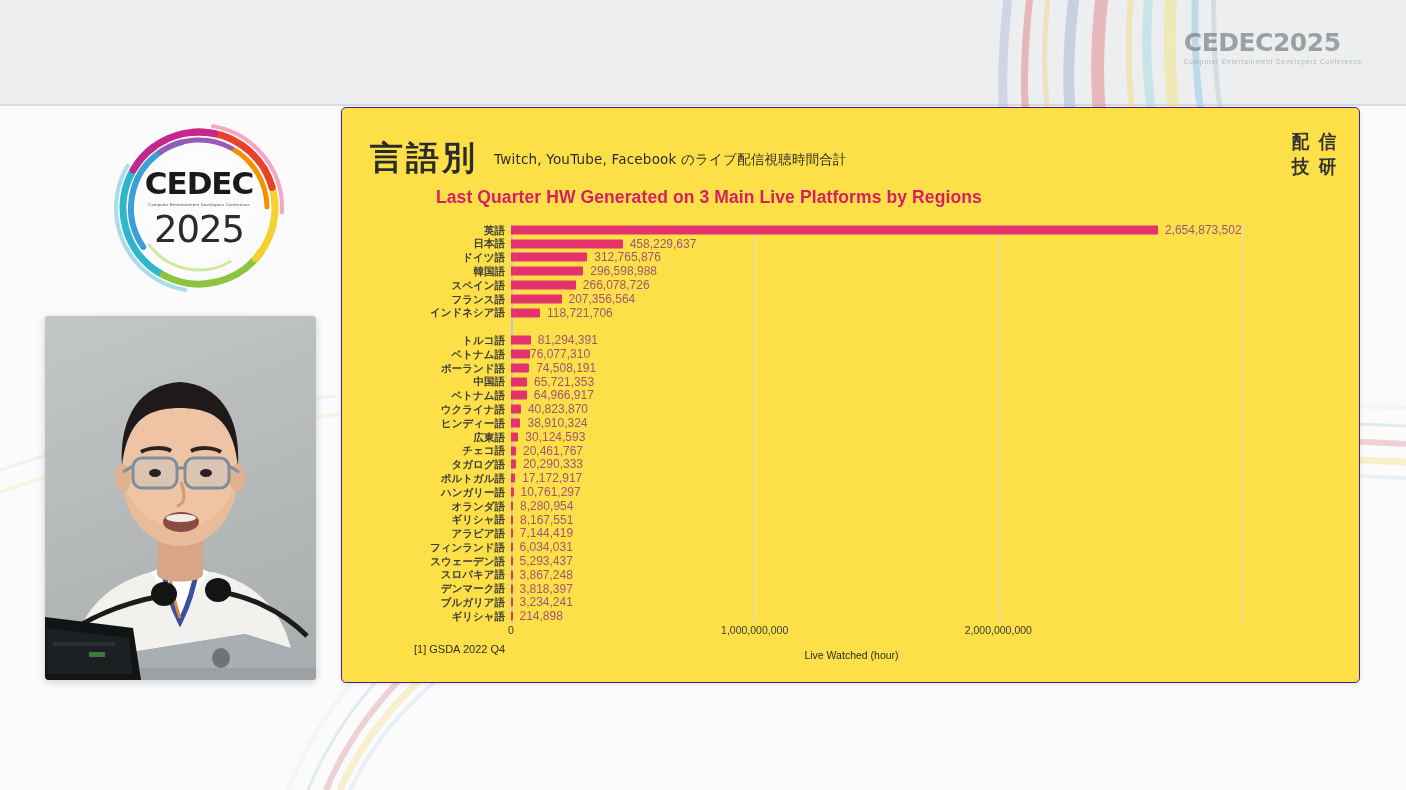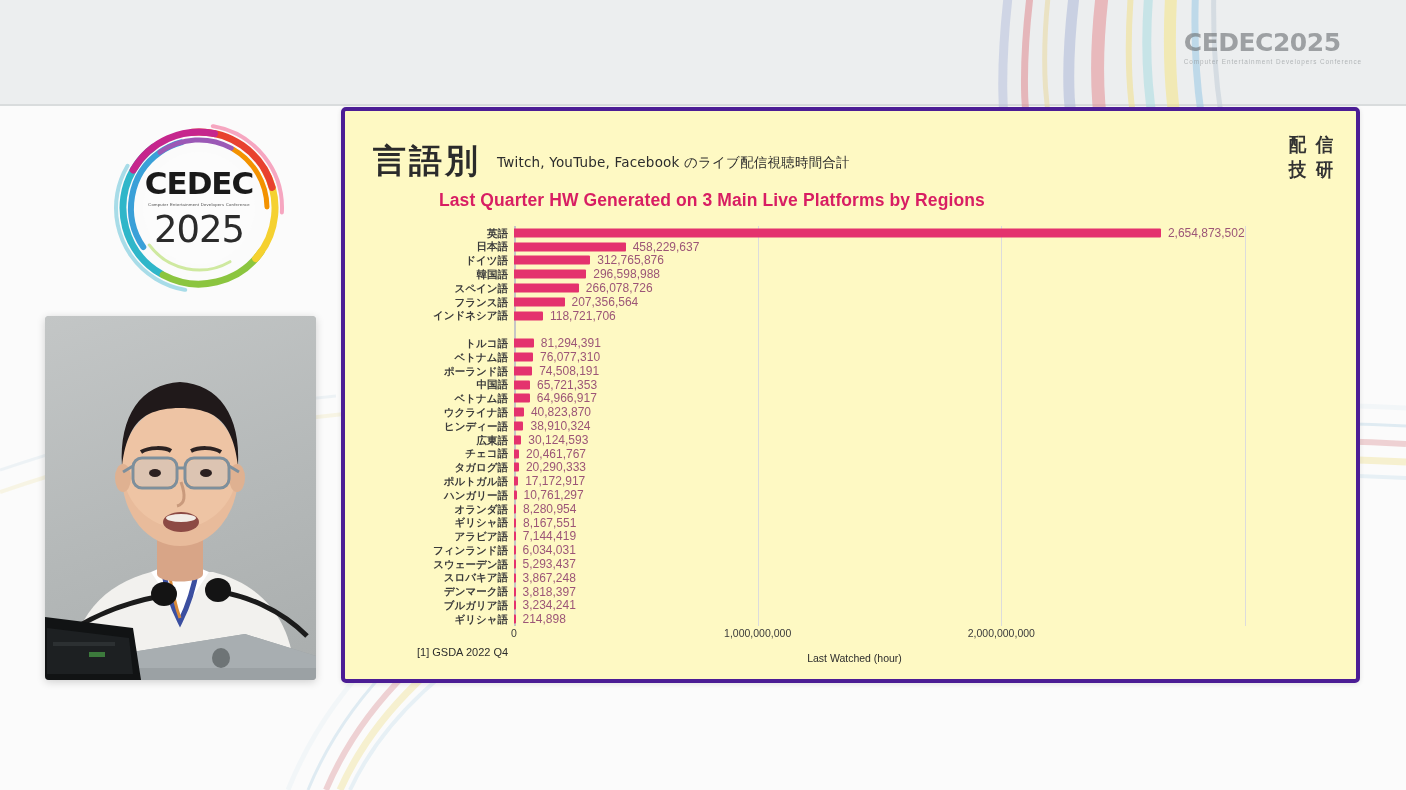--- a/index.html
+++ b/index.html
@@ -22,22 +22,22 @@
   }
   .bg-band-line {
     position: absolute; left: 0; top: 104px; width: 1406px; height: 2px;
     background: #d9dcdd;
   }
 
   
   .slide {
     position: absolute; left: 341px; top: 107px;
     width: 1019px; height: 576px;
-    background: #fef9c3;
-    border: 4px solid #4c1d95;
+    background: #fde047;
+    border: 1px solid #4c1d95;
     border-radius: 5px;
     box-shadow: 0 1px 5px rgba(0,0,0,0.10);
     overflow: hidden;
   }
   .slide-title {
     position: absolute; left: 28px; top: 28px;
     font-size: 33px; font-weight: 700; letter-spacing: 3px;
     color: #2b2b2b;
     font-family: "DejaVu Sans", "Liberation Sans", sans-serif;
   }
@@ -348,21 +348,21 @@
               <div class="val-label" style="left: 35.9285px; top: 50%; transform: translateY(-50%); color: rgb(156, 85, 119);">118,721,706</div>
             </div>
             <div class="row" style="top: 110.345px; height: 13.7931px;">
               <div class="cat-label">トルコ語</div>
               <div class="bar" style="width: 19.8087px; background: rgb(228, 50, 110);"></div>
               <div class="val-label" style="left: 26.8087px; top: 50%; transform: translateY(-50%); color: rgb(156, 85, 119);">81,294,391</div>
             </div>
             <div class="row" style="top: 124.138px; height: 13.7931px;">
               <div class="cat-label">ベトナム語</div>
               <div class="bar" style="width: 18.5375px; background: rgb(228, 50, 110);"></div>
-              <div class="val-label" style="left: 26px; top: 50%; transform: translateY(-50%); color: rgb(156, 85, 119);">76,077,310</div>
+              <div class="val-label" style="left: 19px; top: 50%; transform: translateY(-50%); color: rgb(156, 85, 119);">76,077,310</div>
             </div>
             <div class="row" style="top: 137.931px; height: 13.7931px;">
               <div class="cat-label">ポーランド語</div>
               <div class="bar" style="width: 18.1552px; background: rgb(228, 50, 110);"></div>
               <div class="val-label" style="left: 25.1552px; top: 50%; transform: translateY(-50%); color: rgb(156, 85, 119);">74,508,191</div>
             </div>
             <div class="row" style="top: 151.724px; height: 13.7931px;">
               <div class="cat-label">中国語</div>
               <div class="bar" style="width: 16.0141px; background: rgb(228, 50, 110);"></div>
               <div class="val-label" style="left: 23.0141px; top: 50%; transform: translateY(-50%); color: rgb(156, 85, 119);">65,721,353</div>
@@ -452,17 +452,17 @@
               <div class="bar" style="width: 1.5px; background: rgb(228, 50, 110);"></div>
               <div class="val-label" style="left: 8.5px; top: 50%; transform: translateY(-50%); color: rgb(156, 85, 119);">214,898</div>
             </div>
           </div>
       </div>
       <div id="xticks">
           <div class="xtick" style="left: 169px;">0</div>
           <div class="xtick" style="left: 412.667px;">1,000,000,000</div>
           <div class="xtick" style="left: 656.333px;">2,000,000,000</div>
         </div>
-      <div class="xaxis-title">Last Watched (hour)</div>
+      <div class="xaxis-title">Live Watched (hour)</div>
       <div class="footnote">[1] GSDA 2022 Q4</div>
     </div>
   </div>
 </div>
 
 </body></html>

